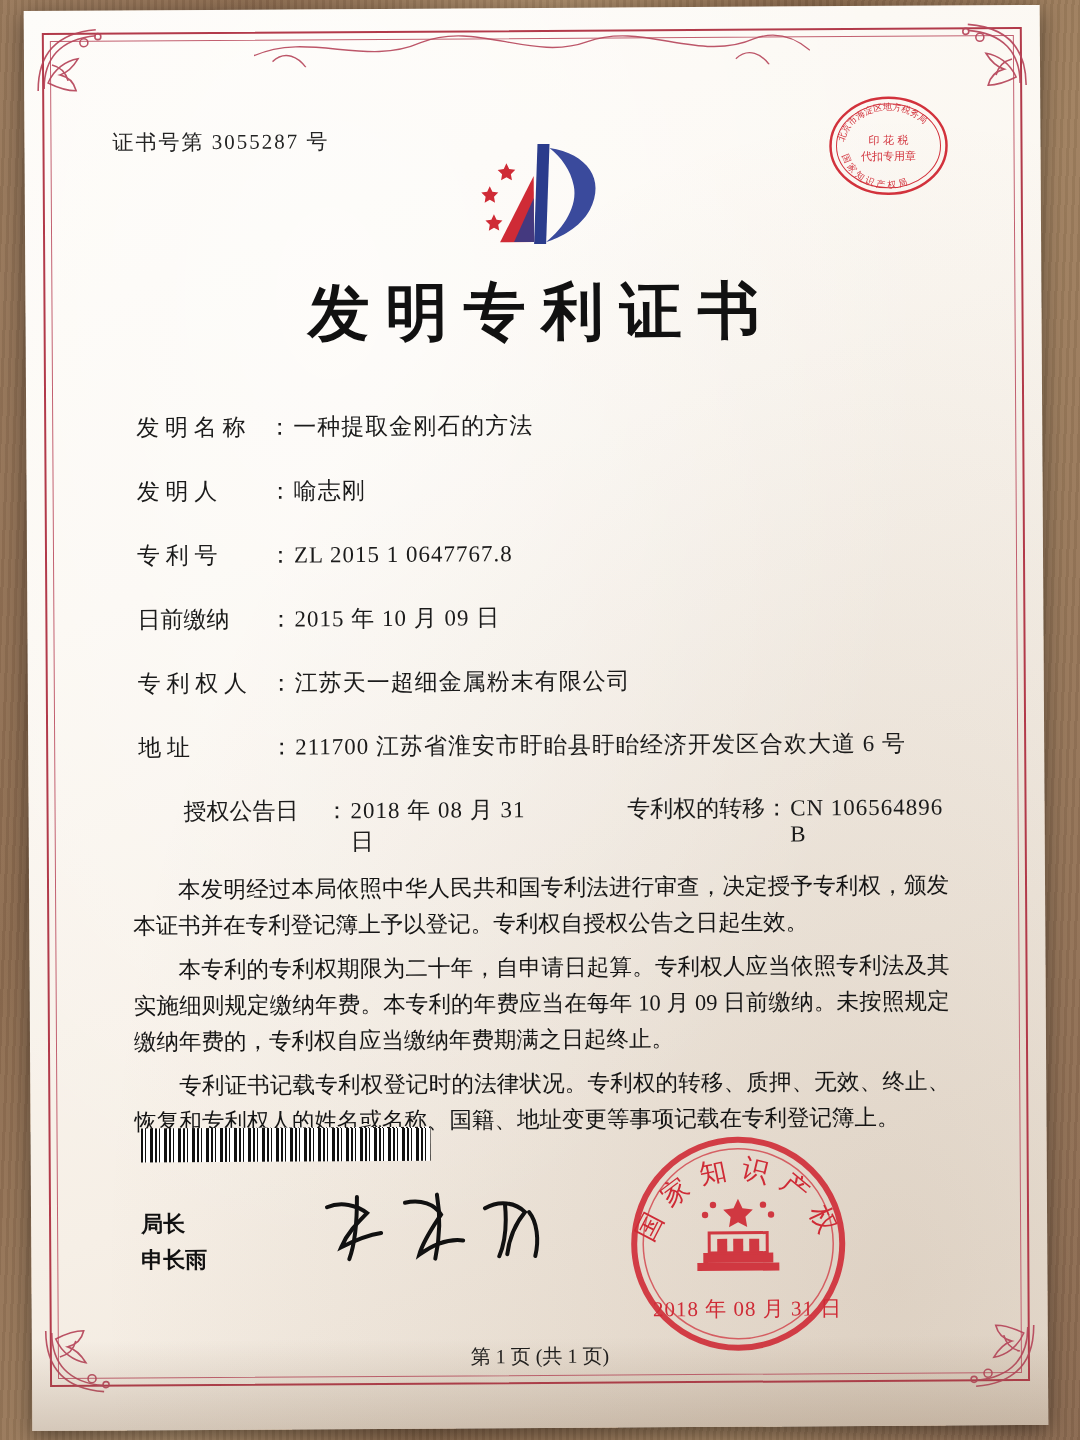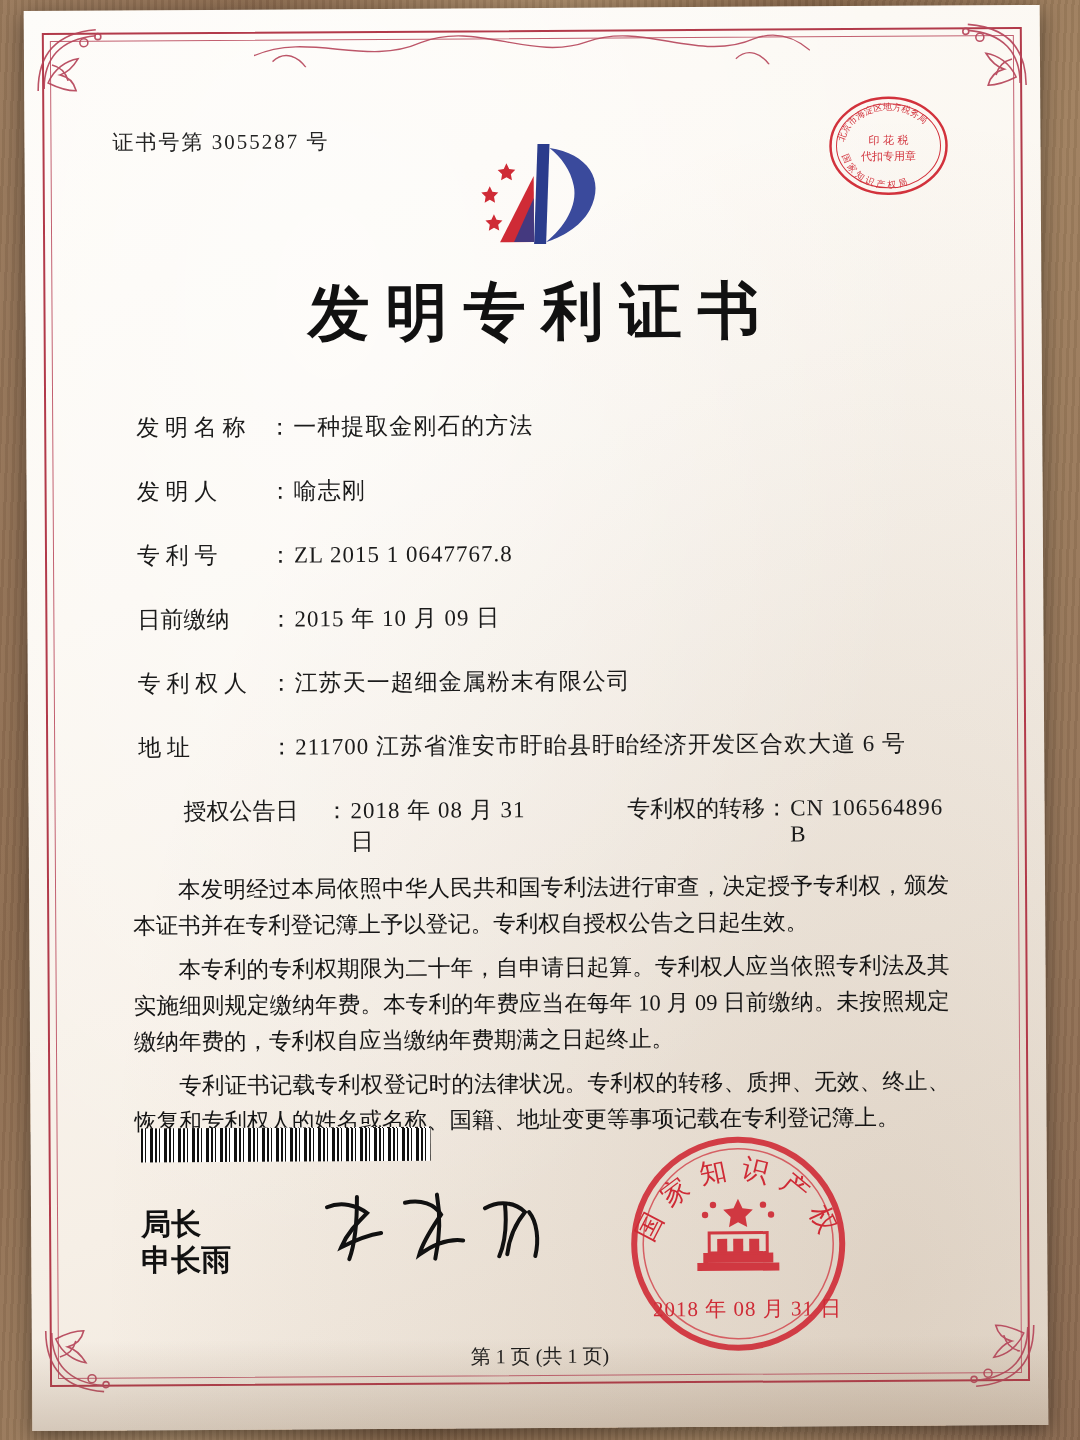--- a/index.html
+++ b/index.html
@@ -108,21 +108,21 @@
   }
   .paras p{margin:0 0 8px 0;text-indent:2em;}
 
   .barcode{
     position:absolute;left:110px;top:1118px;width:290px;height:34px;
     background-image:repeating-linear-gradient(90deg,#111 0 2px,#fff 2px 4px,#111 4px 5px,#fff 5px 9px,#111 9px 12px,#fff 12px 14px);
   }
 
   .sig-block{
     position:absolute;left:110px;top:1196px;
-    font-size:30px;line-height:36px;color:#111;font-weight:bold;
+    font-size:22px;line-height:36px;color:#111;font-weight:bold;
   }
   .signature{
     position:absolute;left:282px;top:1178px;width:240px;height:80px;color:#111;
   }
   .signature svg{width:100%;height:100%;}
 
   
   .seal-tax{
     position:absolute;right:88px;top:86px;width:128px;height:108px;
     color:#d2323c;

